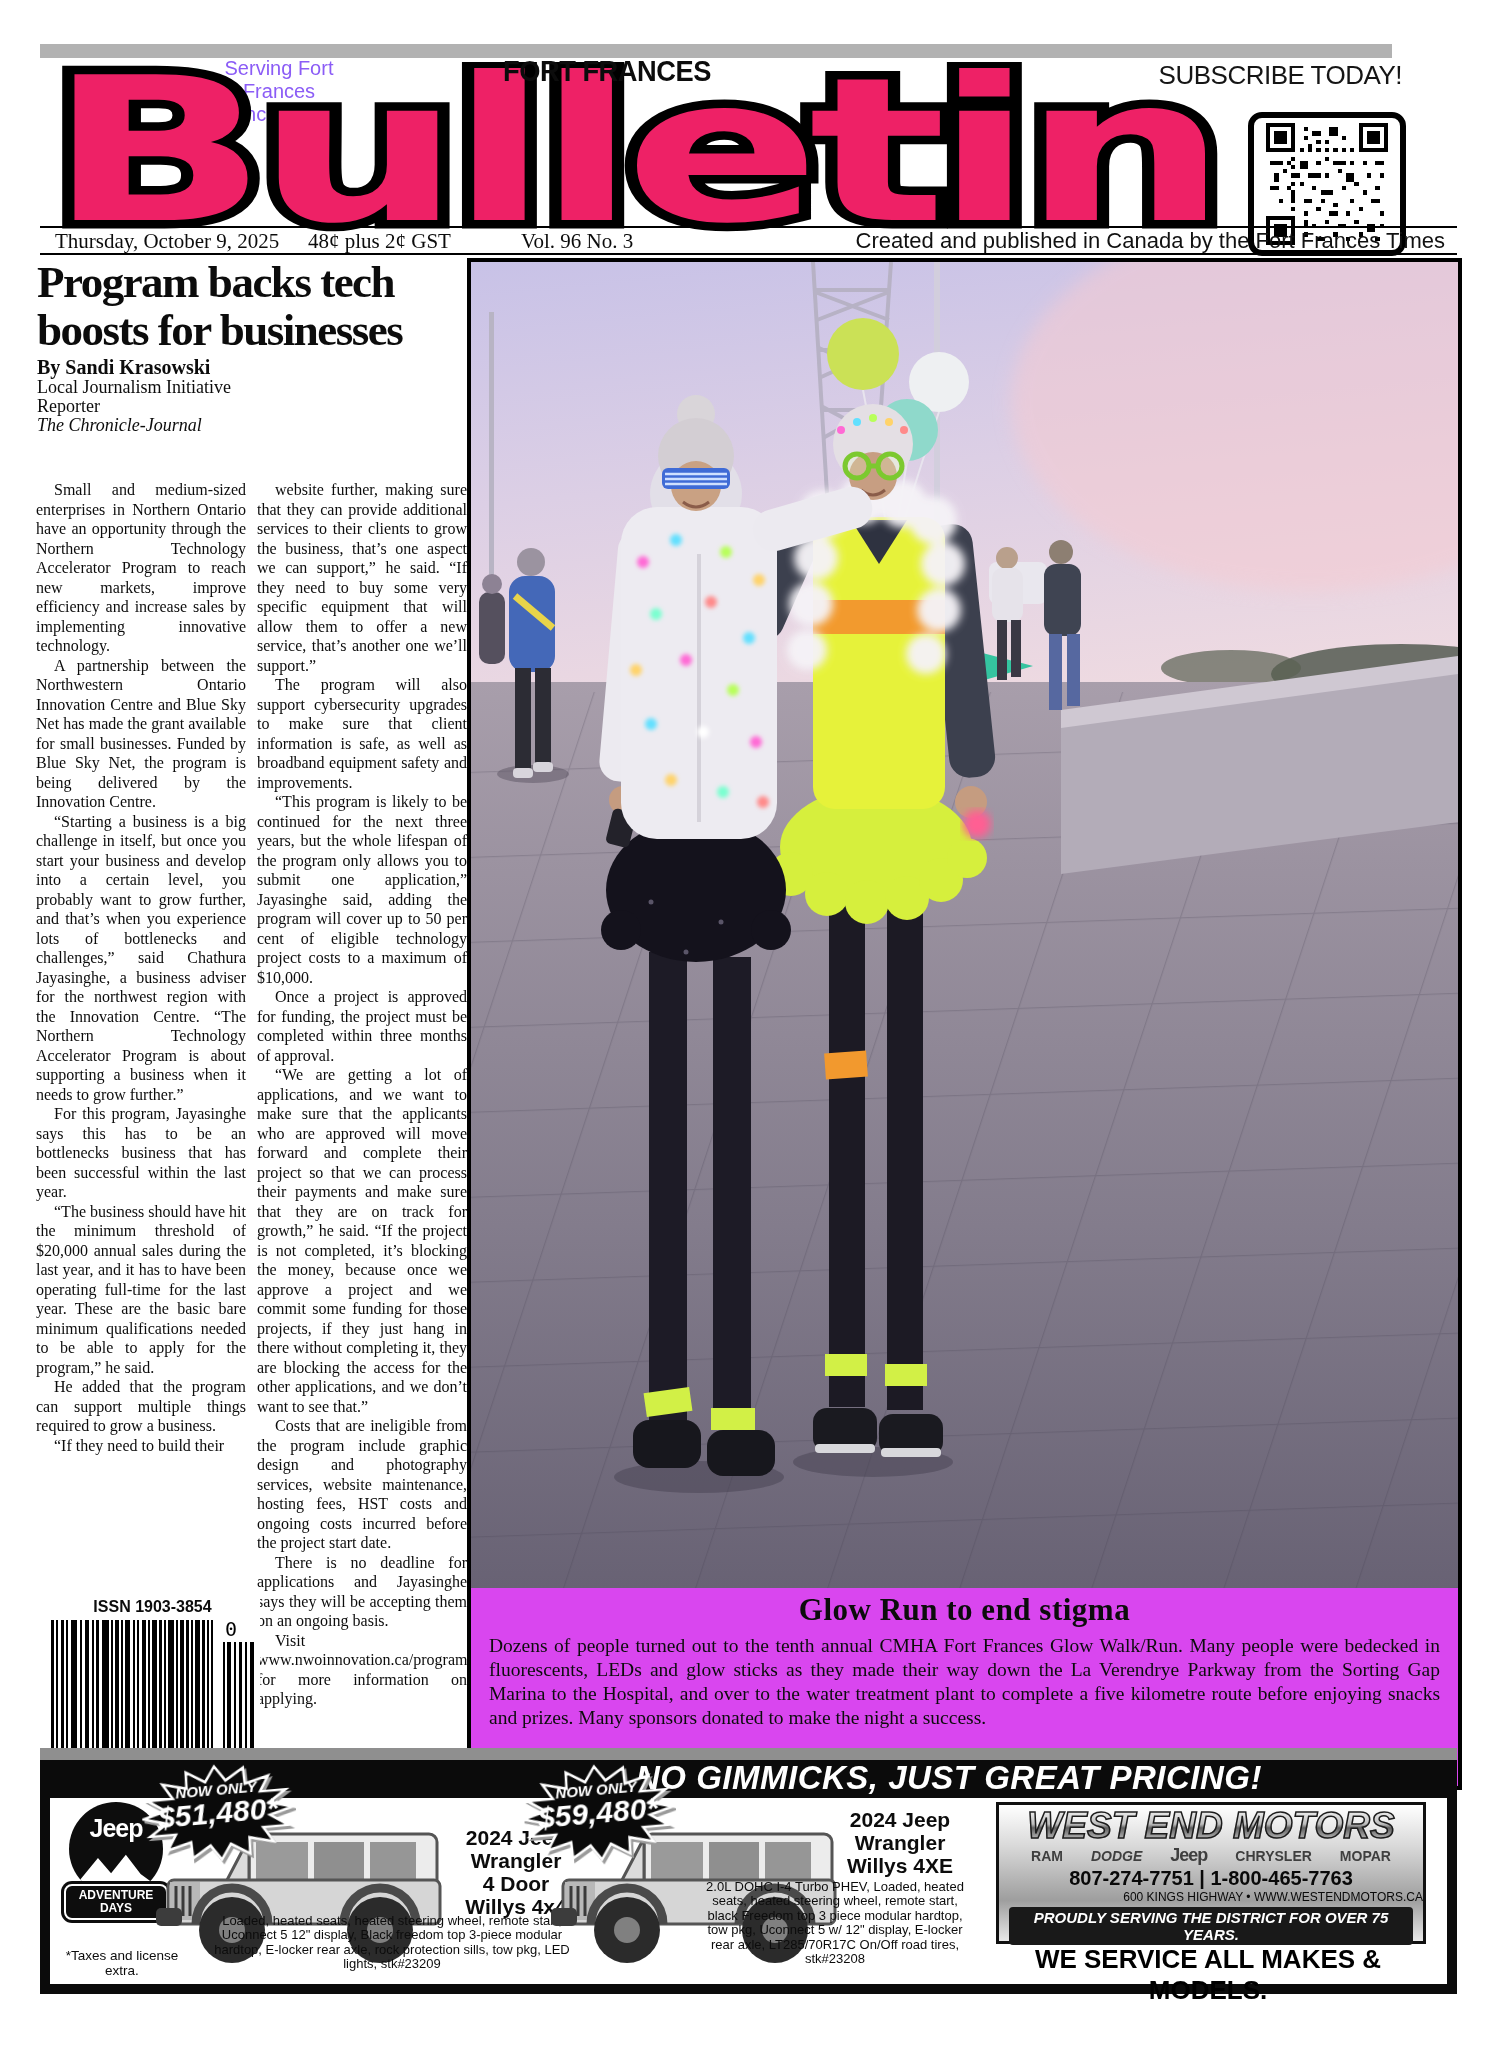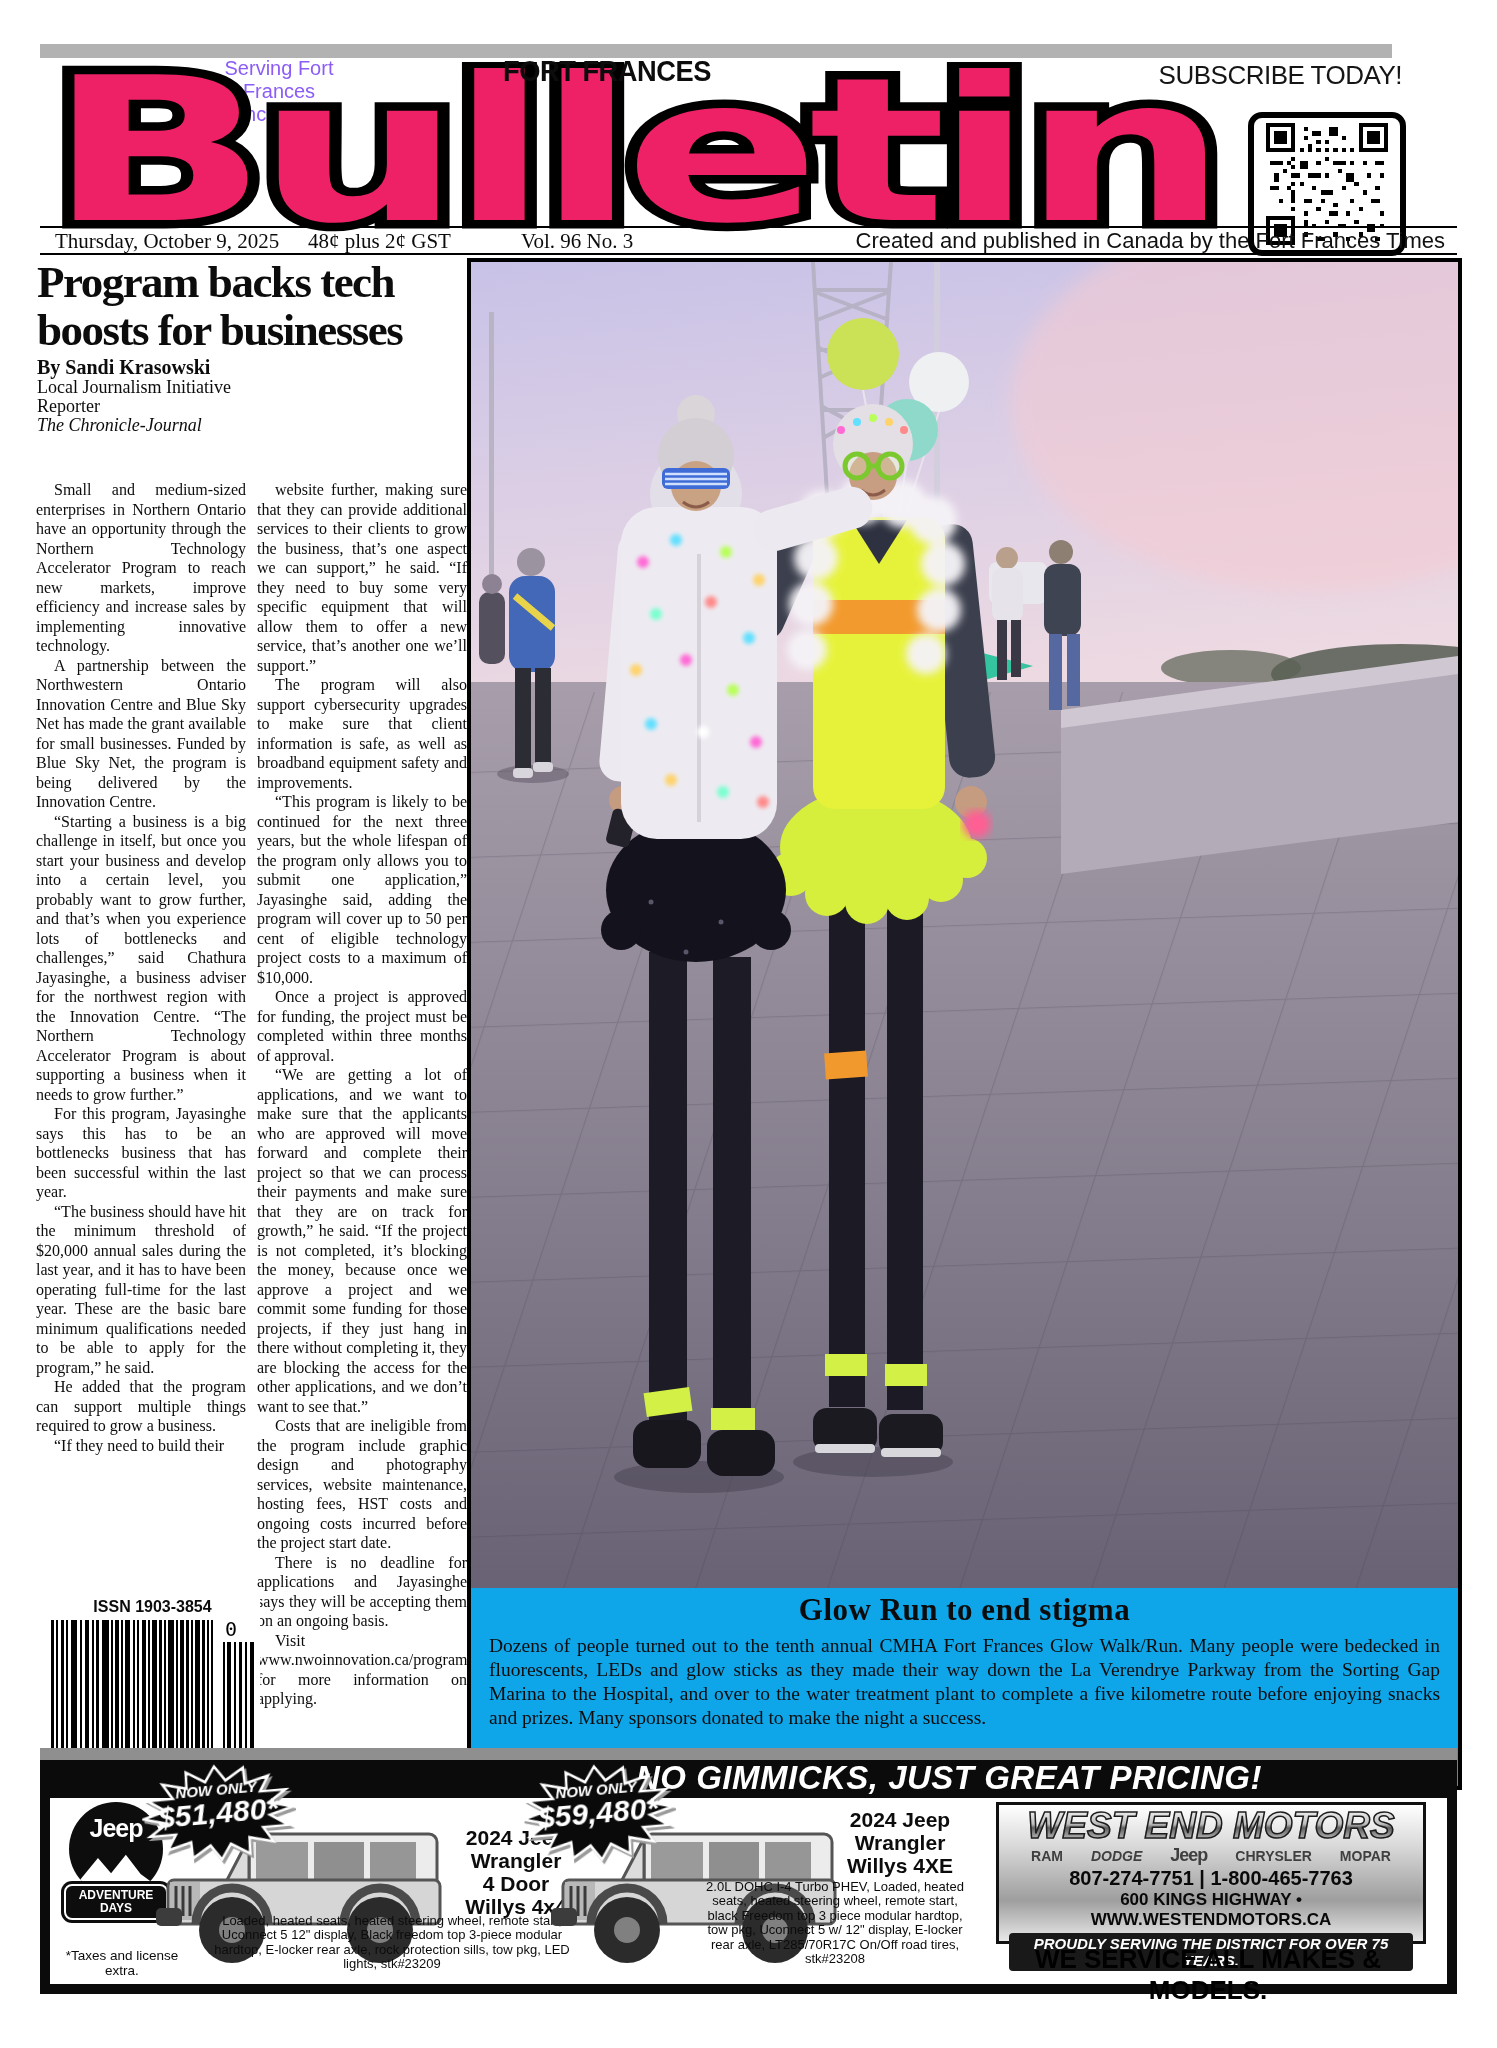--- a/index.html
+++ b/index.html
@@ -43,21 +43,21 @@
   .col2{max-height:1292px;}
   .col p{margin:0;text-indent:18px;}
 
   
   .bc{left:45px;top:1598px;width:215px;height:214px;background:#fff;}
   .bc-issn{position:absolute;top:0;left:0;width:100%;text-align:center;
            font-family:"Liberation Sans",sans-serif;font-weight:bold;font-size:16px;}
   .bc svg{position:absolute;left:0;top:22px;width:215px;height:190px;}
 
   
-  .frame{left:467px;top:258px;width:987px;height:1524px;border:4px solid #000;background:#0ea5e9;}
+  .frame{left:467px;top:258px;width:987px;height:1524px;border:4px solid #000;background:#d946ef;}
   .photo-area{position:absolute;left:0;top:0;width:987px;height:1326px;overflow:hidden;}
   .photo-area svg{width:100%;height:100%;display:block;}
   .cap-title{position:absolute;top:1330px;left:0;width:100%;text-align:center;
              font-weight:bold;font-size:31px;letter-spacing:.5px;}
   .cap-text{position:absolute;top:1372px;left:18px;width:951px;font-size:19.5px;line-height:24px;
             text-align:justify;}
   .cap-credit{position:absolute;top:1496px;right:22px;font-size:19px;}
 
   
   .ad-frame{left:40px;top:1748px;width:1417px;height:246px;background:#0b0b0b;}
@@ -102,21 +102,21 @@
           background:linear-gradient(#ffffff,#d9d9d9 30%,#9e9e9e 70%,#e8e8e8);
           text-align:center;font-family:"Liberation Sans",sans-serif;}
   .we-name{margin-top:2px;font-weight:900;font-style:italic;font-size:37px;line-height:38px;letter-spacing:0;
            background:linear-gradient(#fdfdfd,#bdbdbd 45%,#5f5f5f 55%,#e6e6e6);
            -webkit-background-clip:text;background-clip:text;color:transparent;
            -webkit-text-stroke:1.5px #1c1c1c;}
   .we-brands{display:flex;justify-content:center;gap:28px;align-items:baseline;
              color:#3f3f3f;font-weight:700;font-size:14px;margin-top:0;}
   .we-brands .jp{font-size:18px;letter-spacing:-1px;}
   .we-phone{font-weight:900;font-size:20px;color:#090909;margin-top:1px;}
-  .we-addr{font-weight:700;font-size:17px;color:#090909;}
+  .we-addr{font-weight:400;font-size:12px;color:#090909;text-align:right;}
   .we-serve{margin:3px auto 0;width:404px;background:#191919;color:#fff;border-radius:4px;
             font-weight:900;font-style:italic;font-size:15px;padding:2px 0;}
   .we-service{left:946px;top:146px;width:424px;text-align:center;
               font-family:"Liberation Sans",sans-serif;font-weight:900;font-size:26px;color:#000;}
 </style>
 </head>
 <body>
 
 <div class="page">
 

